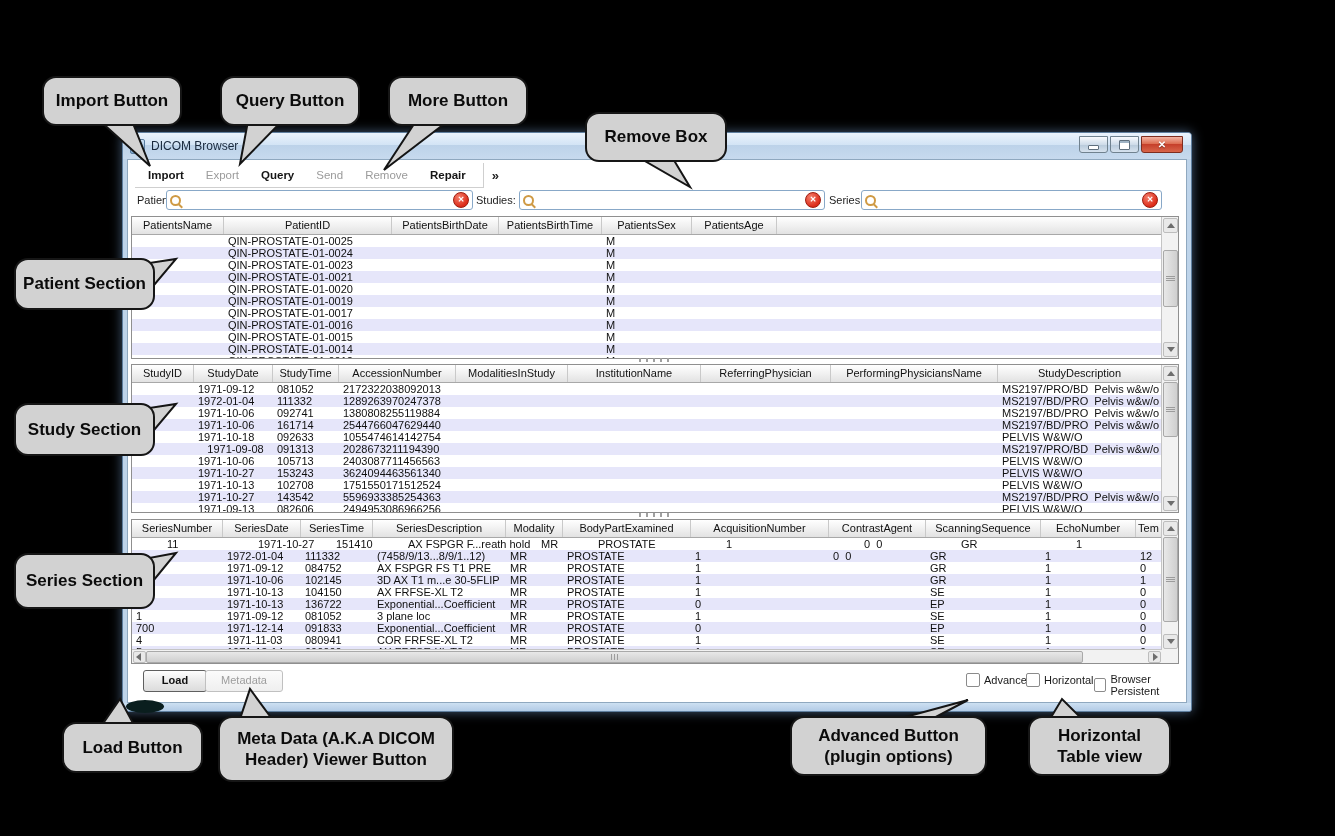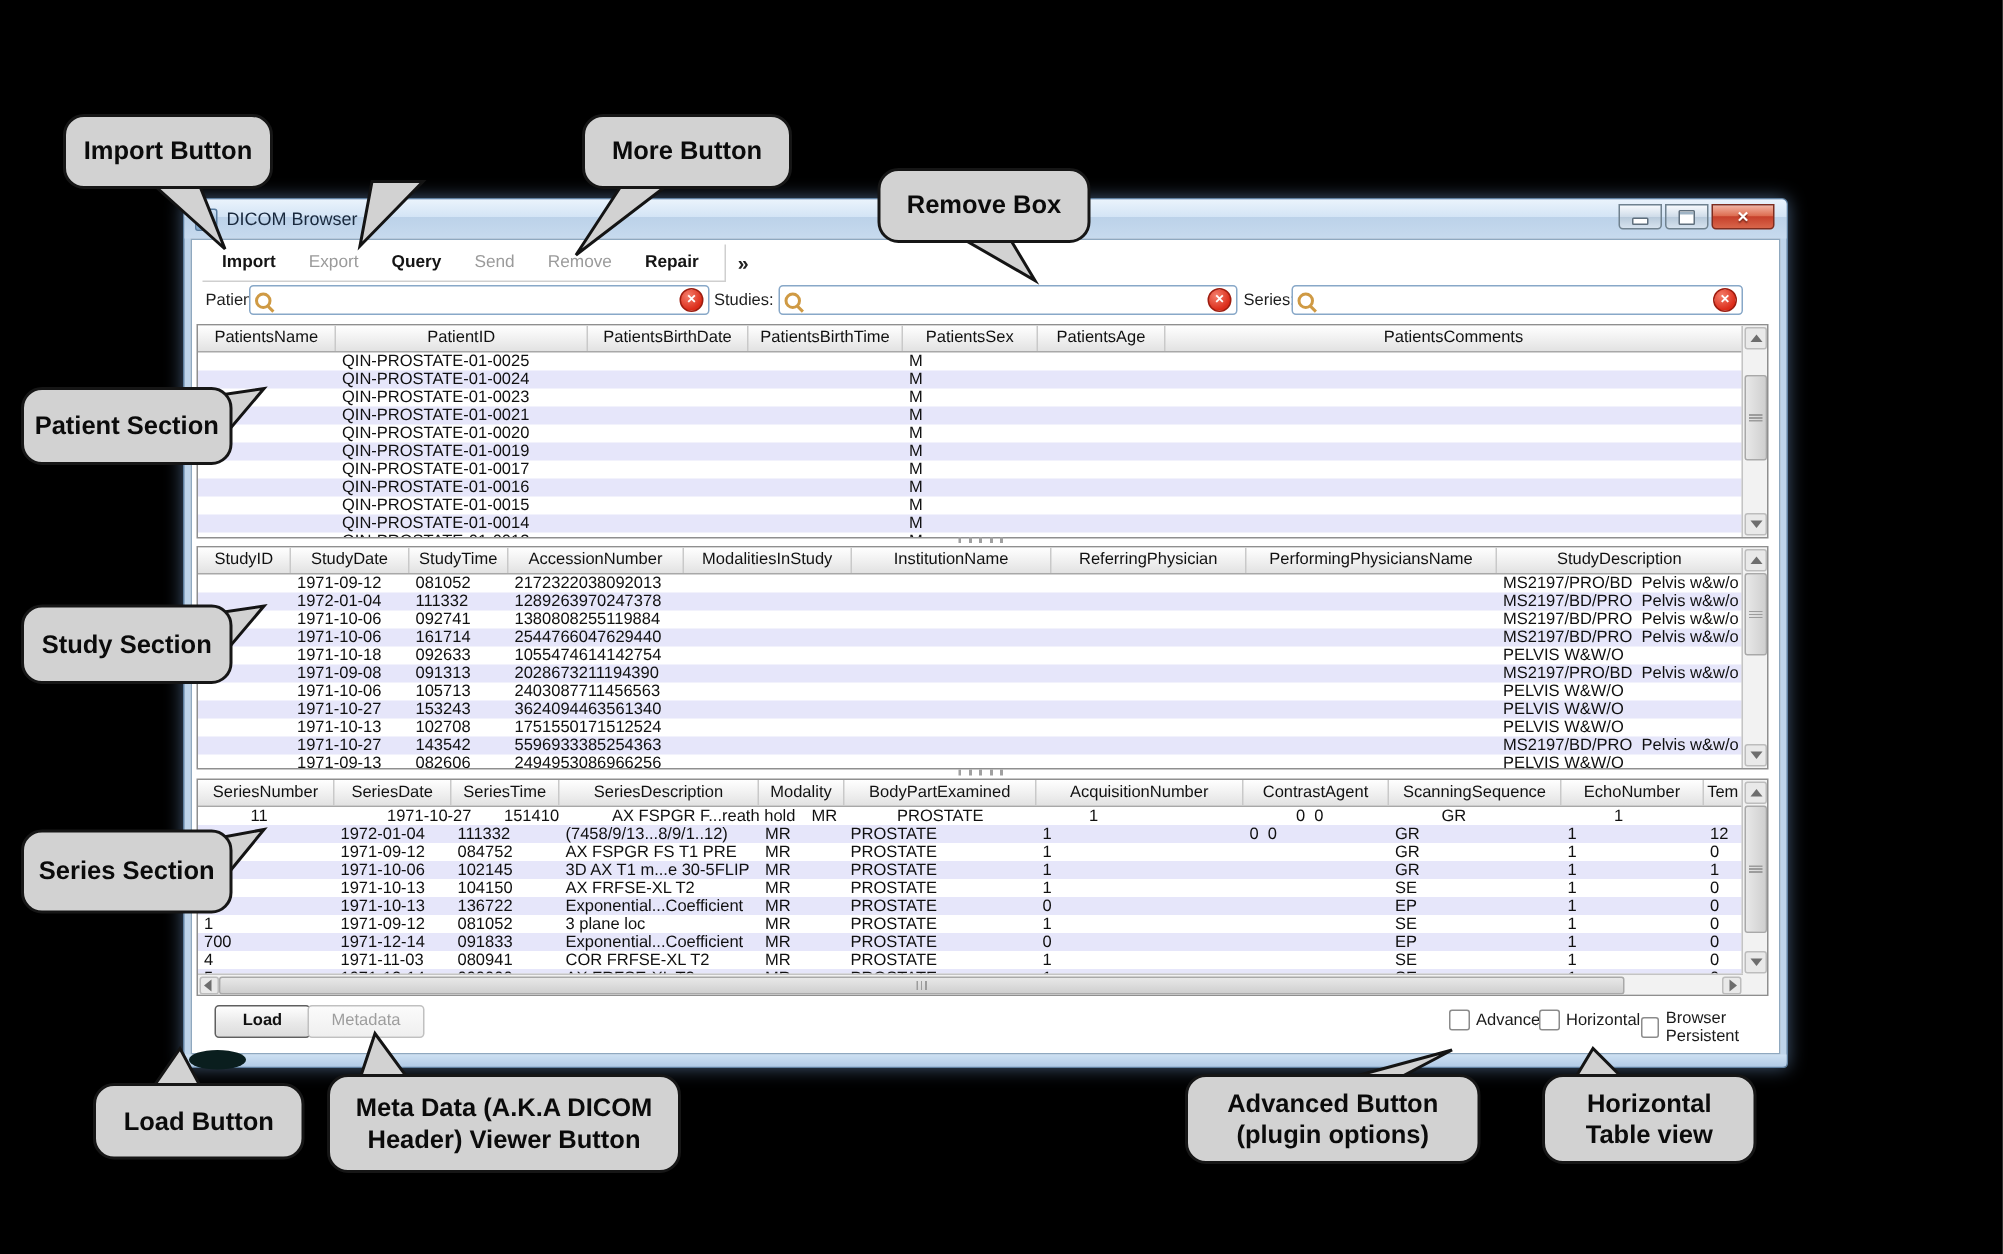--- a/index.html
+++ b/index.html
@@ -176,21 +176,20 @@
 
     <div class="section sect-patients">
       <div class="tbl">
           <div class="trow thead">
             <div class="tcell th" style="flex: 0 0 92px; width: 92px;">PatientsName</div>
             <div class="tcell th" style="flex: 0 0 168px; width: 168px;">PatientID</div>
             <div class="tcell th" style="flex: 0 0 107px; width: 107px;">PatientsBirthDate</div>
             <div class="tcell th" style="flex: 0 0 103px; width: 103px;">PatientsBirthTime</div>
             <div class="tcell th" style="flex: 0 0 90px; width: 90px;">PatientsSex</div>
             <div class="tcell th" style="flex: 0 0 85px; width: 85px;">PatientsAge</div>
-            <div class="tcell th" style="flex: 1 1 auto;">PatientsComments</div>
           </div>
           <div class="trow">
             <div class="tcell" style="flex: 0 0 92px; width: 92px;"></div>
             <div class="tcell" style="flex: 0 0 168px; width: 168px;">QIN-PROSTATE-01-0025</div>
             <div class="tcell" style="flex: 0 0 107px; width: 107px;"></div>
             <div class="tcell" style="flex: 0 0 103px; width: 103px;"></div>
             <div class="tcell" style="flex: 0 0 90px; width: 90px;">M</div>
             <div class="tcell" style="flex: 0 0 85px; width: 85px;"></div>
             <div class="tcell" style="flex: 1 1 auto;"></div>
           </div>
@@ -361,21 +360,21 @@
             <div class="tcell" style="flex: 0 0 66px; width: 66px;">092633</div>
             <div class="tcell" style="flex: 0 0 117px; width: 117px;">1055474614142754</div>
             <div class="tcell" style="flex: 0 0 112px; width: 112px;"></div>
             <div class="tcell" style="flex: 0 0 133px; width: 133px;"></div>
             <div class="tcell" style="flex: 0 0 130px; width: 130px;"></div>
             <div class="tcell" style="flex: 0 0 167px; width: 167px;"></div>
             <div class="tcell" style="flex: 1 1 auto;">PELVIS W&amp;W/O</div>
           </div>
           <div class="trow alt">
             <div class="tcell" style="flex: 0 0 62px; width: 62px;"></div>
-            <div class="tcell" style="flex: 0 0 79px; width: 79px;">1971-09-08</div>
+            <div class="tcell" style="flex: 0 0 79px; width: 79px; text-align: center;">1971-09-08</div>
             <div class="tcell" style="flex: 0 0 66px; width: 66px;">091313</div>
             <div class="tcell" style="flex: 0 0 117px; width: 117px;">2028673211194390</div>
             <div class="tcell" style="flex: 0 0 112px; width: 112px;"></div>
             <div class="tcell" style="flex: 0 0 133px; width: 133px;"></div>
             <div class="tcell" style="flex: 0 0 130px; width: 130px;"></div>
             <div class="tcell" style="flex: 0 0 167px; width: 167px;"></div>
             <div class="tcell" style="flex: 1 1 auto;">MS2197/PRO/BD  Pelvis w&amp;w/o</div>
           </div>
           <div class="trow">
             <div class="tcell" style="flex: 0 0 62px; width: 62px;"></div>
@@ -639,20 +638,21 @@
       <polygon points="149,408 149,436 176,404"></polygon>
       <polygon points="149,558 149,586 176,553"></polygon>
       <polygon points="102,725 134,725 120,699"></polygon>
       <polygon points="240,719 272,719 250,689"></polygon>
       <polygon points="898,719 932,719 968,700"></polygon>
       <polygon points="1050,719 1082,719 1062,699"></polygon>
     </g>
   </svg>
 
   <div class="callout" style="left:42px;top:76px;width:136px;height:46px">Import Button</div>
+  <div class="callout" style="left:220px;top:76px;width:136px;height:46px">Query Button</div>
   <div class="callout" style="left:388px;top:76px;width:136px;height:46px">More Button</div>
   <div class="callout" style="left:585px;top:112px;width:138px;height:46px">Remove Box</div>
   <div class="callout" style="left:14px;top:258px;width:137px;height:48px">Patient Section</div>
   <div class="callout" style="left:14px;top:403px;width:137px;height:49px">Study Section</div>
   <div class="callout" style="left:62px;top:722px;width:137px;height:47px">Load Button</div>
   <div class="callout" style="left:14px;top:553px;width:137px;height:52px">Series Section</div>
   <div class="callout" style="left:218px;top:716px;width:232px;height:62px">Meta Data (A.K.A DICOM
 Header) Viewer Button</div>
   <div class="callout" style="left:790px;top:716px;width:193px;height:56px">Advanced Button
 (plugin options)</div>

